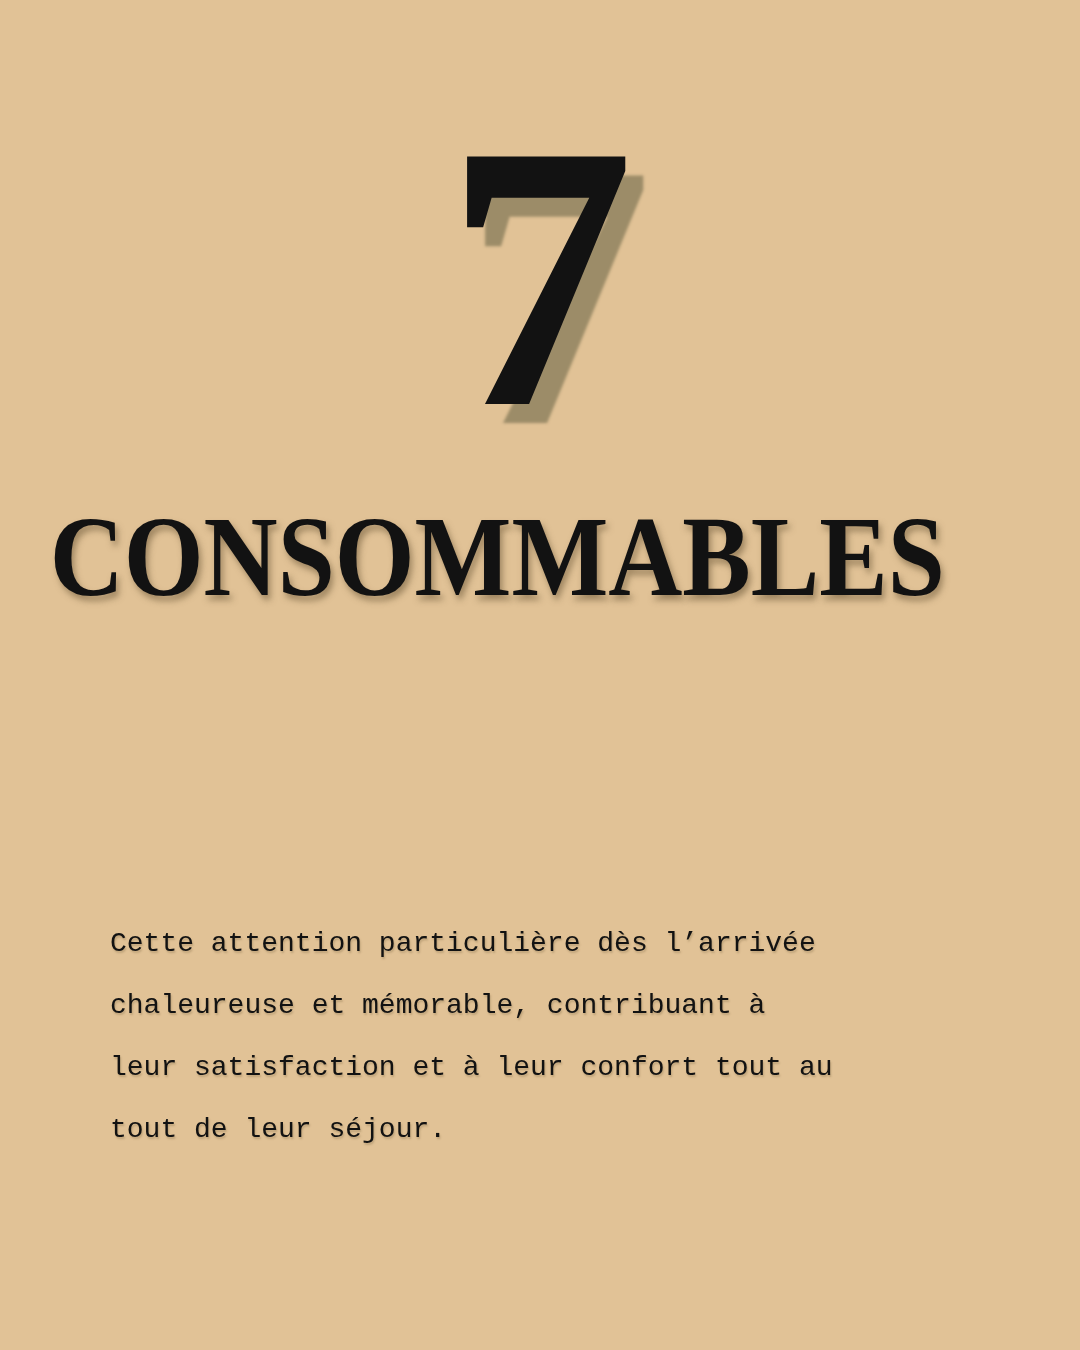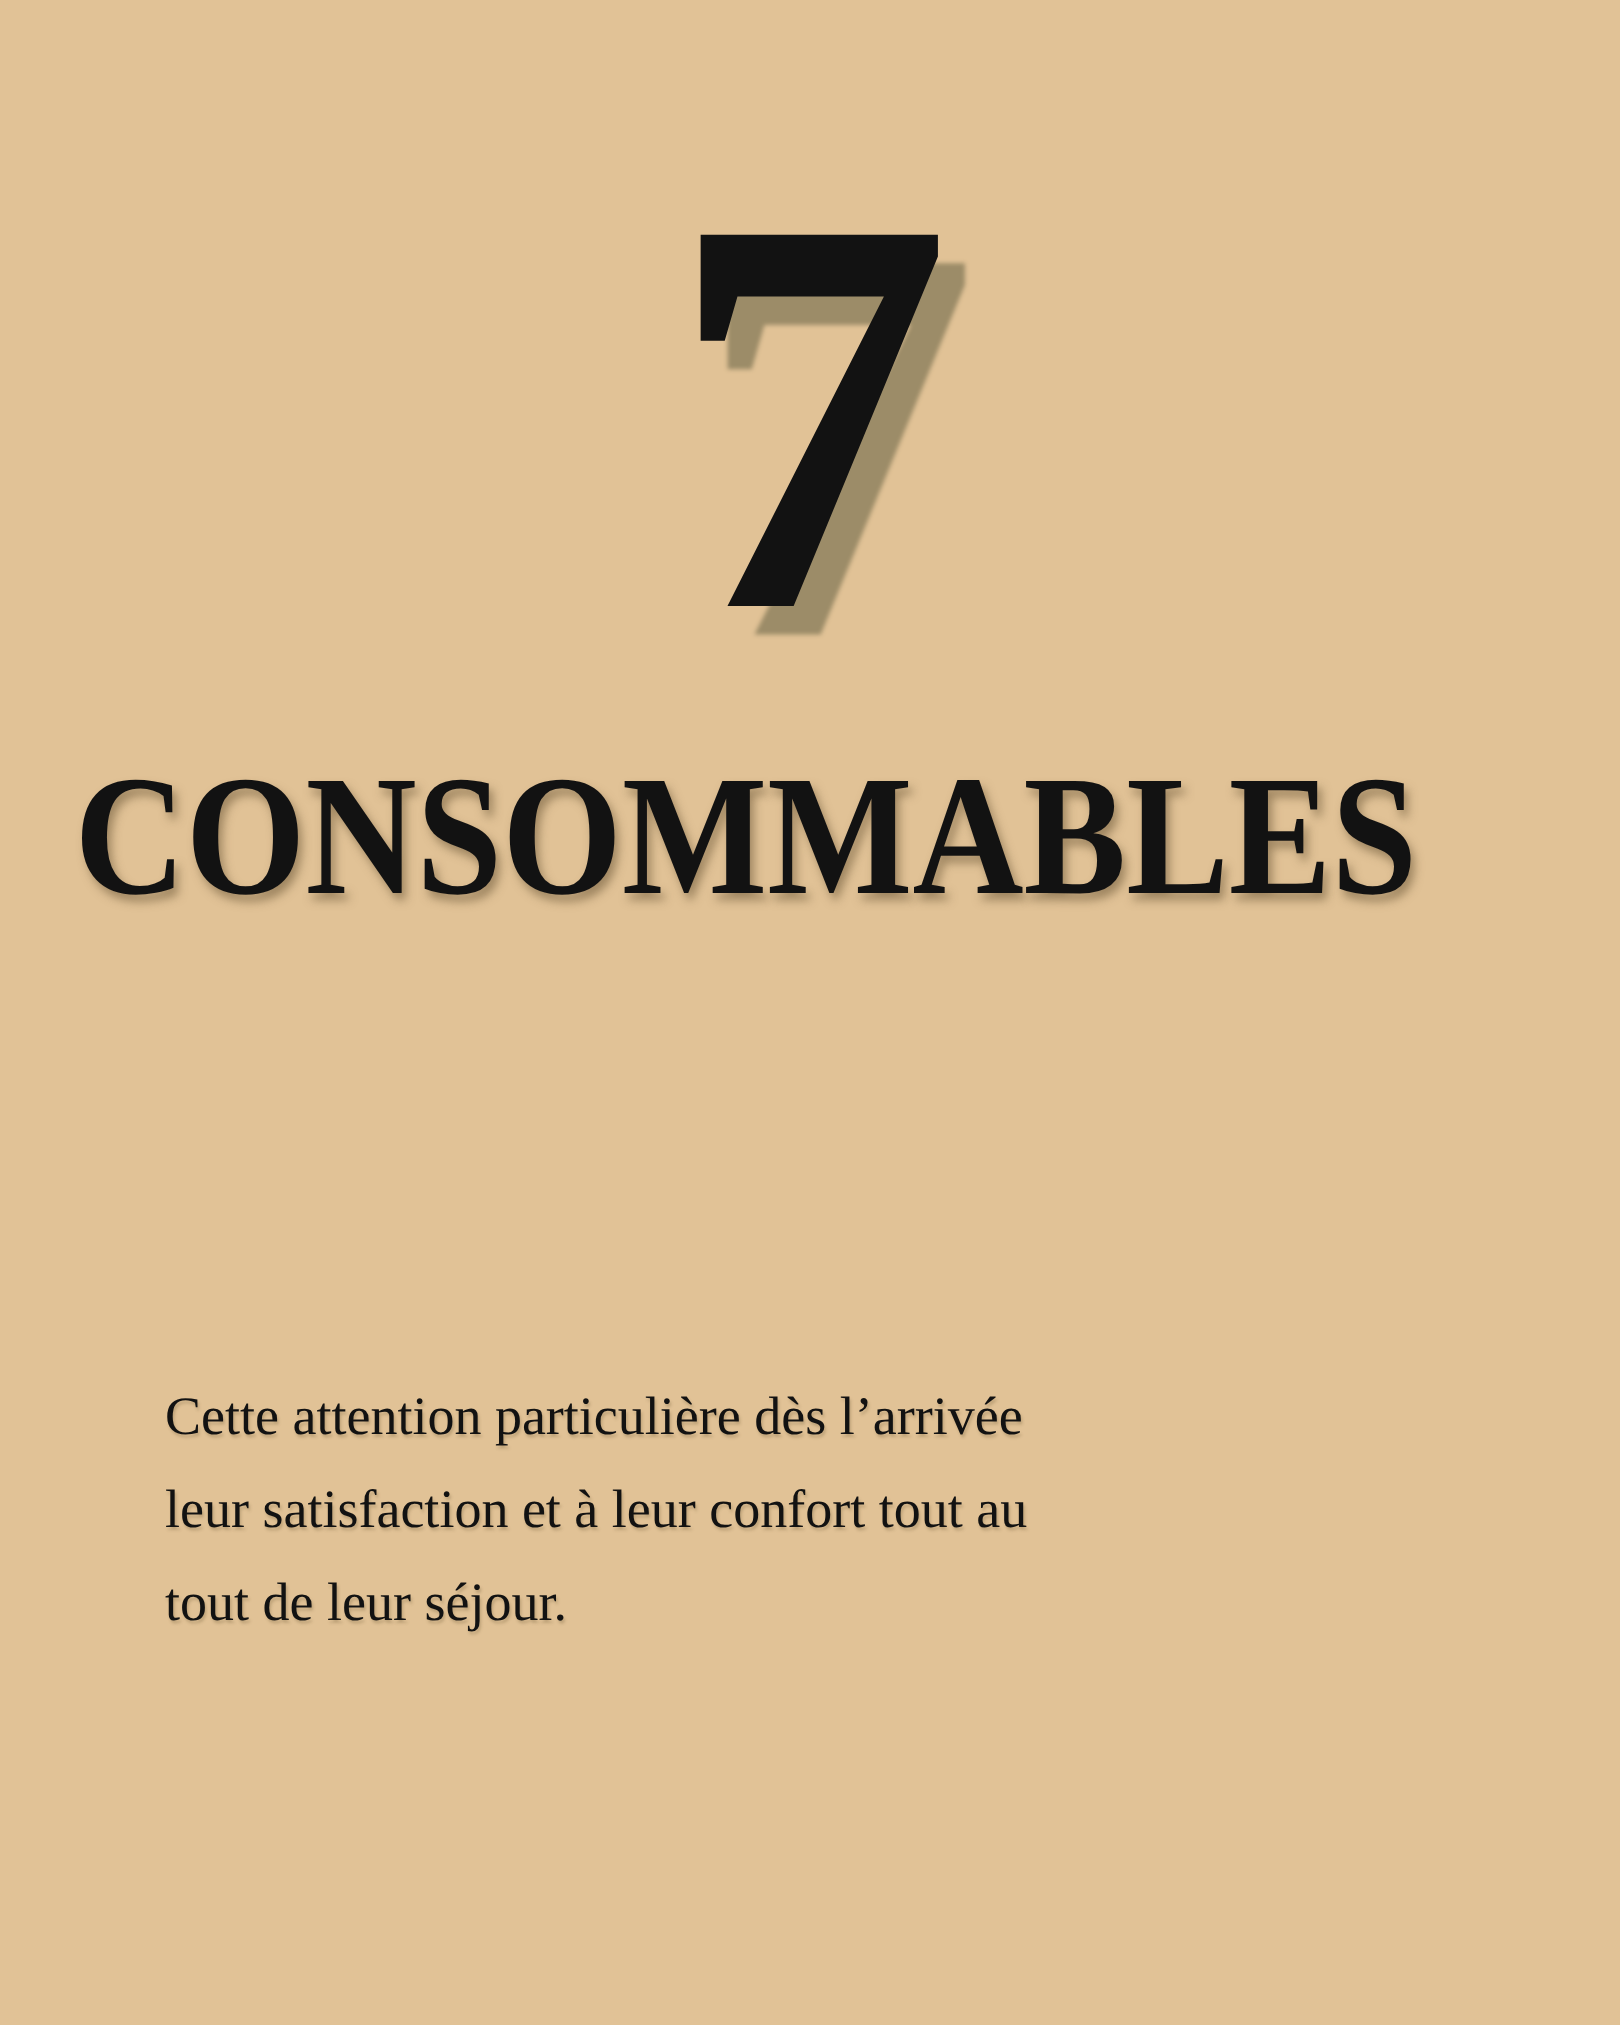--- a/index.html
+++ b/index.html
@@ -53,23 +53,23 @@
     display: inline-block;
     transform: scaleX(0.90);
     transform-origin: 50% 50%;
     text-shadow: 3px 5px 7px rgba(104, 84, 52, 0.55);
   }
   .chapter-paragraph {
     position: absolute;
     top: 913px;
     left: 110px;
     right: 106px;
-    font-family: Liberation Serif, serif;
+    font-family: Liberation Mono, monospace;
     font-weight: 400;
-    font-size: 36px;
+    font-size: 28px;
     line-height: 62px;
     color: var(--text);
     text-shadow: 1px 2px 2px rgba(110, 88, 54, 0.30);
   }
   .chapter-paragraph .line {
     display: block;
     white-space: nowrap;
   }
 </style>
 </head>
@@ -78,17 +78,18 @@
 <div class="page">
 
   <div class="chapter-number">7</div>
 
   <h1 class="chapter-title">
     <span class="squeeze">CONSOMMABLES</span>
   </h1>
 
   <p class="chapter-paragraph">
     <span class="line">Cette attention particulière dès l’arrivée</span>
+    <span class="line">chaleureuse et mémorable, contribuant à</span>
     <span class="line">leur satisfaction et à leur confort tout au</span>
     <span class="line">tout de leur séjour.</span>
   </p>
 
 </div>
 
 </body></html>

